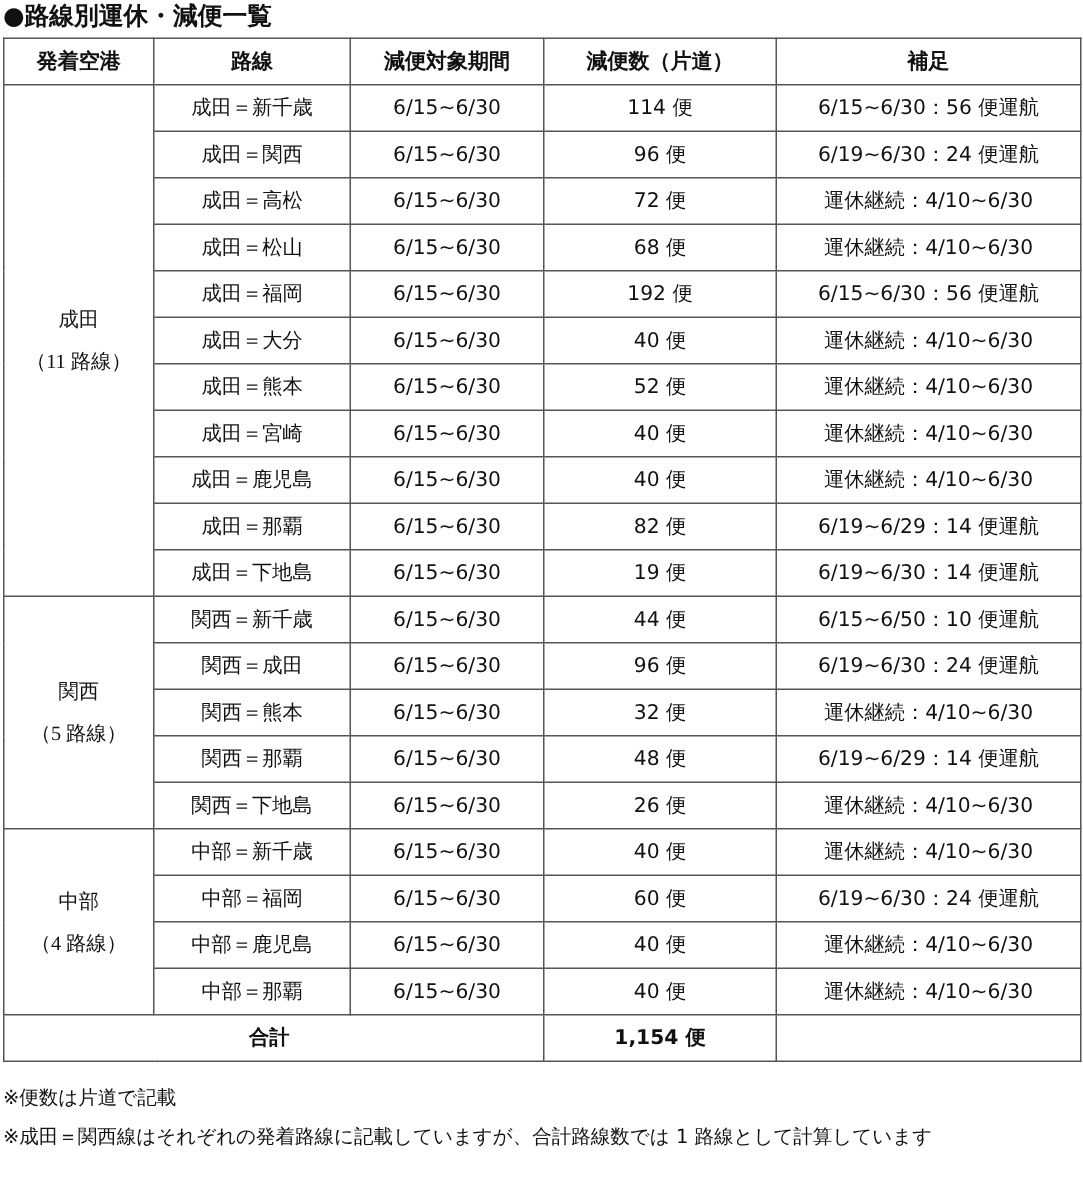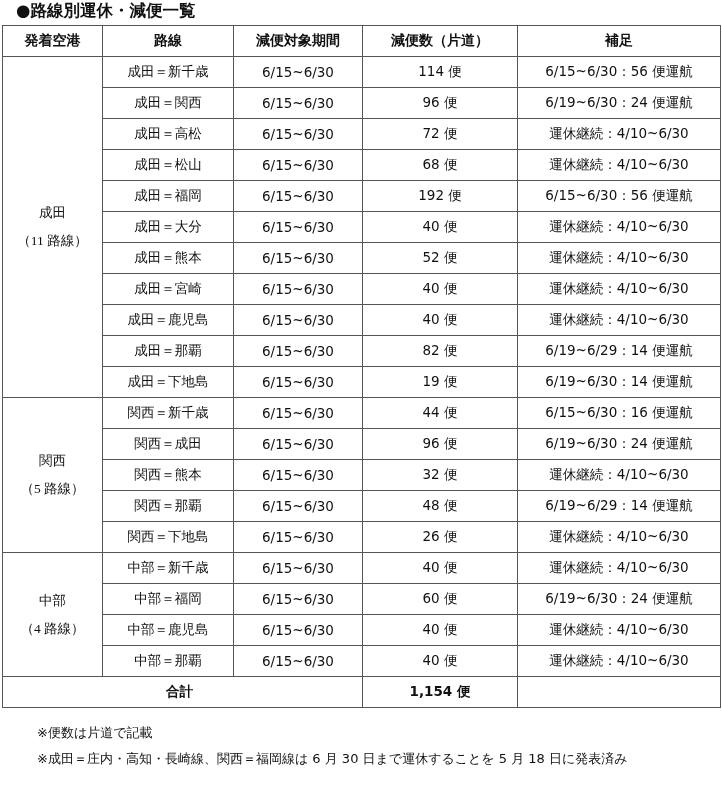--- a/index.html
+++ b/index.html
@@ -10,21 +10,21 @@
   body {
     width: 722px;
     height: 800px;
     position: relative;
     overflow: hidden;
     font-family: "DejaVu Sans", "Liberation Sans", sans-serif;
     color: #111;
   }
   .title {
     position: absolute;
-    left: 16px;
+    left: 2px;
     top: 0px;
     height: 24px;
     line-height: 22px;
     font-size: 16.5px;
     font-weight: bold;
     letter-spacing: 0px;
     white-space: nowrap;
   }
   table.routes {
     position: absolute;
@@ -70,21 +70,20 @@
   .notes {
     position: absolute;
     left: 2px;
     top: 720px;
     font-size: 13px;
     white-space: nowrap;
   }
   .note {
     height: 26px;
     line-height: 26px;
-    margin-left: 35px;
   }
   col.c1 { width: 100px; }
   col.c2 { width: 131px; }
   col.c3 { width: 129px; }
   col.c4 { width: 155px; }
   col.c5 { width: 203px; }
 </style>
 </head>
 <body>
 
@@ -179,21 +178,21 @@
         <td>6/19~6/30：14 便運航</td>
       </tr>
       <tr>
         <td class="origin" rowspan="5">
           <span class="origin-sub">関西</span>
           <span class="origin-sub">（5 路線）</span>
         </td>
         <td>関西＝新千歳</td>
         <td>6/15~6/30</td>
         <td>44 便</td>
-        <td>6/15~6/30：16 便運航</td>
+        <td>6/15~6/50：10 便運航</td>
       </tr>
       <tr>
         <td>関西＝成田</td>
         <td>6/15~6/30</td>
         <td>96 便</td>
         <td>6/19~6/30：24 便運航</td>
       </tr>
       <tr>
         <td>関西＝熊本</td>
         <td>6/15~6/30</td>
@@ -245,14 +244,14 @@
     <tr>
       <td colspan="3" class="total-label">合計</td>
       <td class="total-value">1,154 便</td>
       <td></td>
     </tr>
   </tfoot>
 </table>
 
 <div class="notes">
   <div class="note">※便数は片道で記載</div>
-  <div class="note">※成田＝庄内・高知・長崎線、関西＝福岡線は 6 月 30 日まで運休することを 5 月 18 日に発表済み</div>
+  <div class="note">※成田＝関西線はそれぞれの発着路線に記載していますが、合計路線数では 1 路線として計算しています</div>
 </div>
 
 </body></html>

